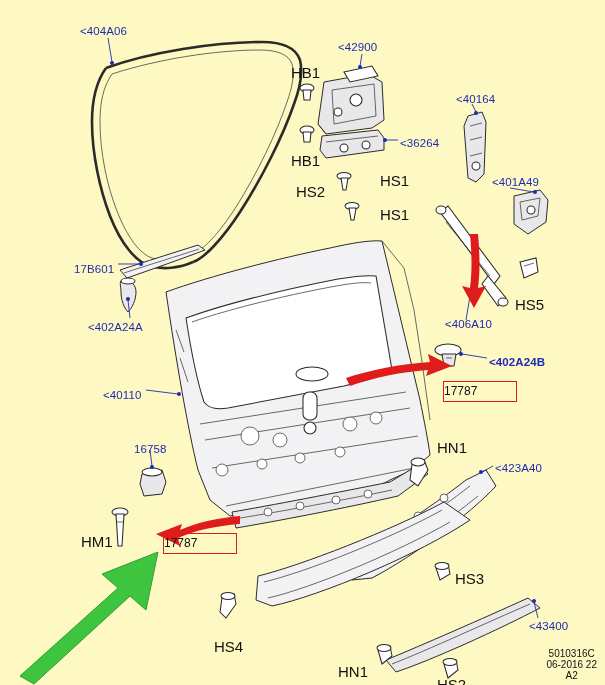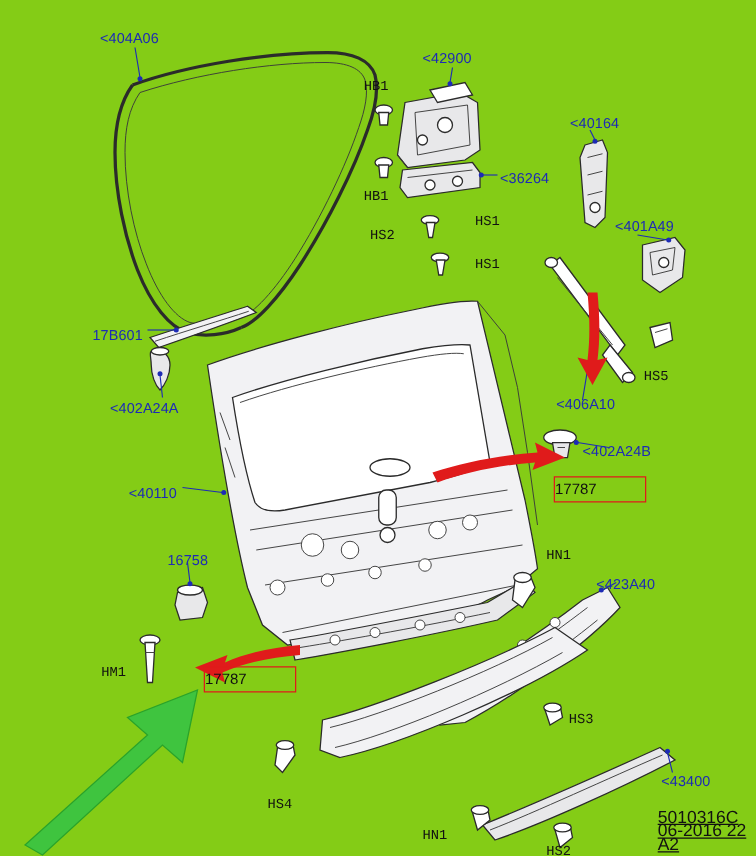--- a/index.html
+++ b/index.html
@@ -7,36 +7,36 @@
     padding: 0;
     background: #ffffff;
   }
   body {
     font-family: "Liberation Sans", sans-serif;
   }
   #page {
     position: relative;
     width: 605px;
     height: 685px;
-    background: #84cc16;
+    background: #fef9c3;
     overflow: hidden;
   }
   .lbl {
     position: absolute;
     color: #1d2bb5;
     font-size: 11.5px;
     font-family: "Liberation Sans", sans-serif;
     white-space: nowrap;
     letter-spacing: 0.1px;
   }
   .lbl-dark {
     position: absolute;
     color: #111111;
-    font-size: 11px;
-    font-family: Liberation Mono, monospace;
+    font-size: 15px;
+    font-family: Liberation Sans, sans-serif;
     white-space: nowrap;
     text-align: right;
   }
   .highlight-box {
     position: absolute;
     border: 1.6px solid #e01b1b;
     background: transparent;
     box-sizing: border-box;
   }
   .highlight-box span {
@@ -46,26 +46,25 @@
     text-align: left;
     line-height: 19px;
     font-size: 12px;
     color: #111111;
     font-family: "Liberation Sans", sans-serif;
   }
   .footer {
     position: absolute;
     right: 8px;
     bottom: 4px;
-    text-align: left;
-    font-size: 14px;
+    text-align: center;
+    font-size: 10px;
     color: #111111;
     line-height: 11px;
     font-family: "Liberation Sans", sans-serif;
-    text-decoration: underline;
   }
   svg.layer {
     position: absolute;
     left: 0;
     top: 0;
     width: 605px;
     height: 685px;
   }
   .ln { stroke: #1d2bb5; stroke-width: 0.9; fill: none; }
   .pt { fill: #1d2bb5; }
@@ -292,25 +291,25 @@
   <div class="lbl" style="left:400px; top:137px;">&lt;36264</div>
   <div class="lbl-dark" style="left:291px; top:152px;">HB1</div>
   <div class="lbl" style="left:492px; top:176px;">&lt;401A49</div>
   <div class="lbl-dark" style="left:380px; top:172px;">HS1</div>
   <div class="lbl-dark" style="left:296px; top:183px;">HS2</div>
   <div class="lbl-dark" style="left:380px; top:206px;">HS1</div>
   <div class="lbl" style="left:74px; top:263px;">17B601</div>
   <div class="lbl-dark" style="left:515px; top:296px;">HS5</div>
   <div class="lbl" style="left:88px; top:321px;">&lt;402A24A</div>
   <div class="lbl" style="left:445px; top:318px;">&lt;406A10</div>
-  <div class="lbl" style="left:466px; top:356px;">&lt;402A24B</div>
+  <div class="lbl" style="left:489px; top:356px;font-weight:bold;">&lt;402A24B</div>
   <div class="lbl" style="left:103px; top:389px;">&lt;40110</div>
   <div class="lbl" style="left:134px; top:443px;text-align:right;">16758</div>
   <div class="lbl-dark" style="left:437px; top:439px;">HN1</div>
-  <div class="lbl" style="left:477px; top:462px;">&lt;423A40</div>
+  <div class="lbl" style="left:495px; top:462px;">&lt;423A40</div>
   <div class="lbl-dark" style="left:81px; top:533px;">HM1</div>
   <div class="lbl-dark" style="left:455px; top:570px;">HS3</div>
   <div class="lbl-dark" style="left:214px; top:638px;">HS4</div>
   <div class="lbl" style="left:529px; top:620px;">&lt;43400</div>
   <div class="lbl-dark" style="left:338px; top:663px;">HN1</div>
   <div class="lbl-dark" style="left:437px; top:676px;">HS2</div>
 
   <div class="highlight-box" style="left:443px; top:381px; width:74px; height:21px;">
     <span>17787</span>
   </div>

